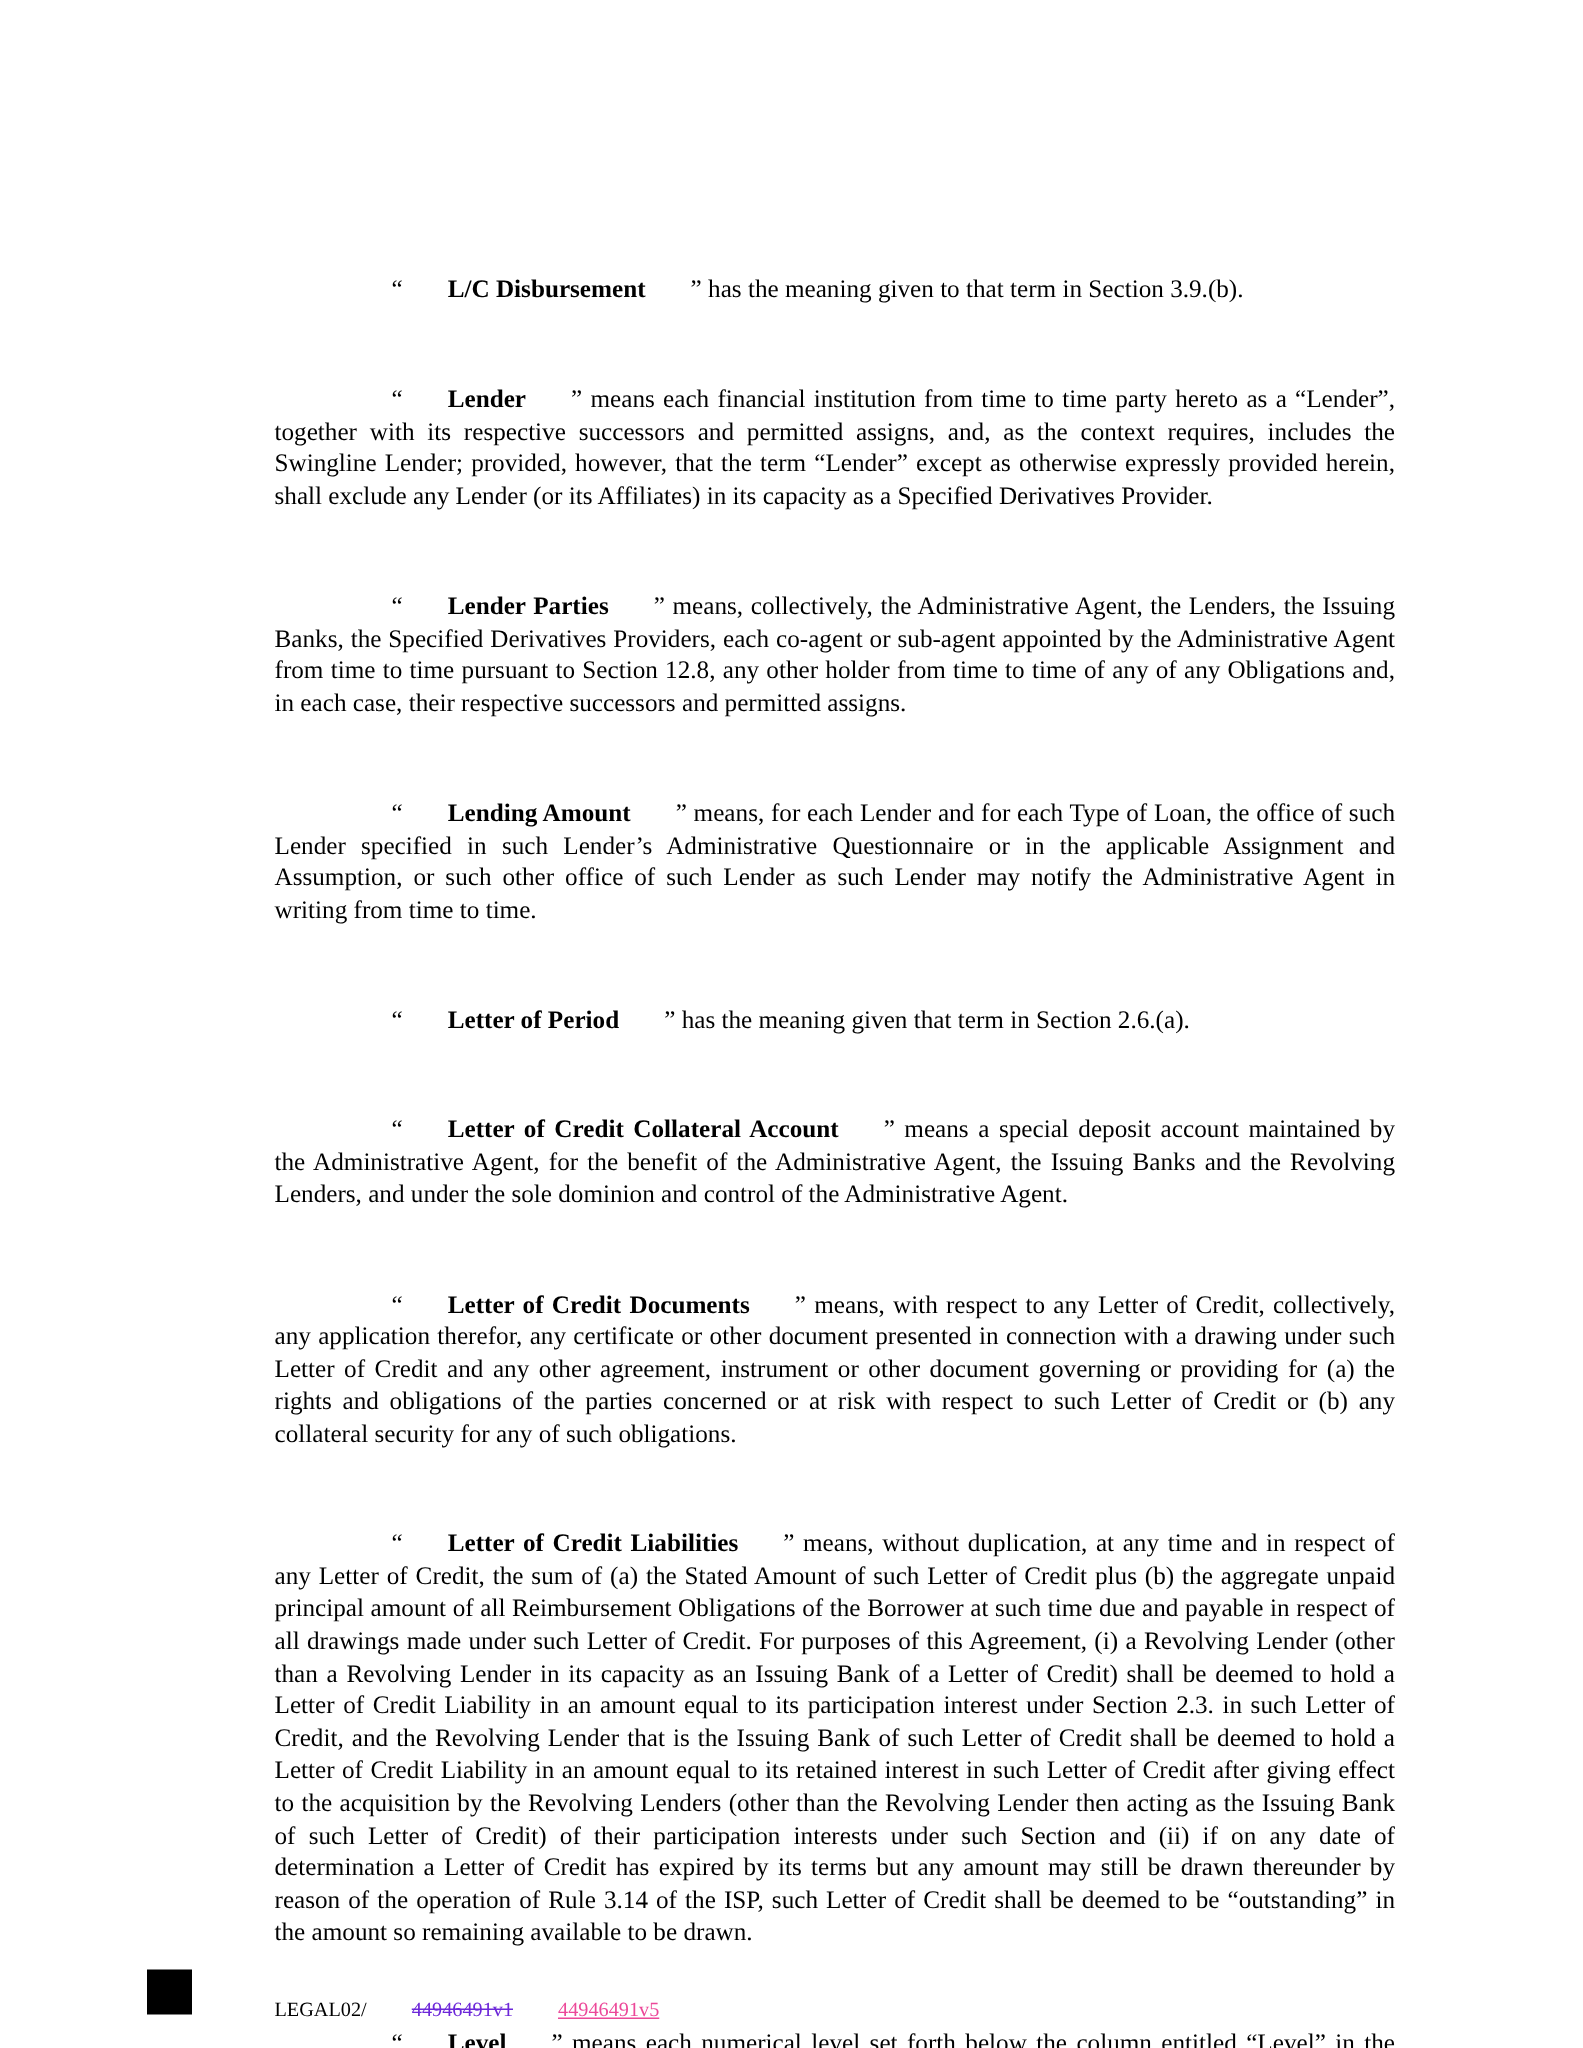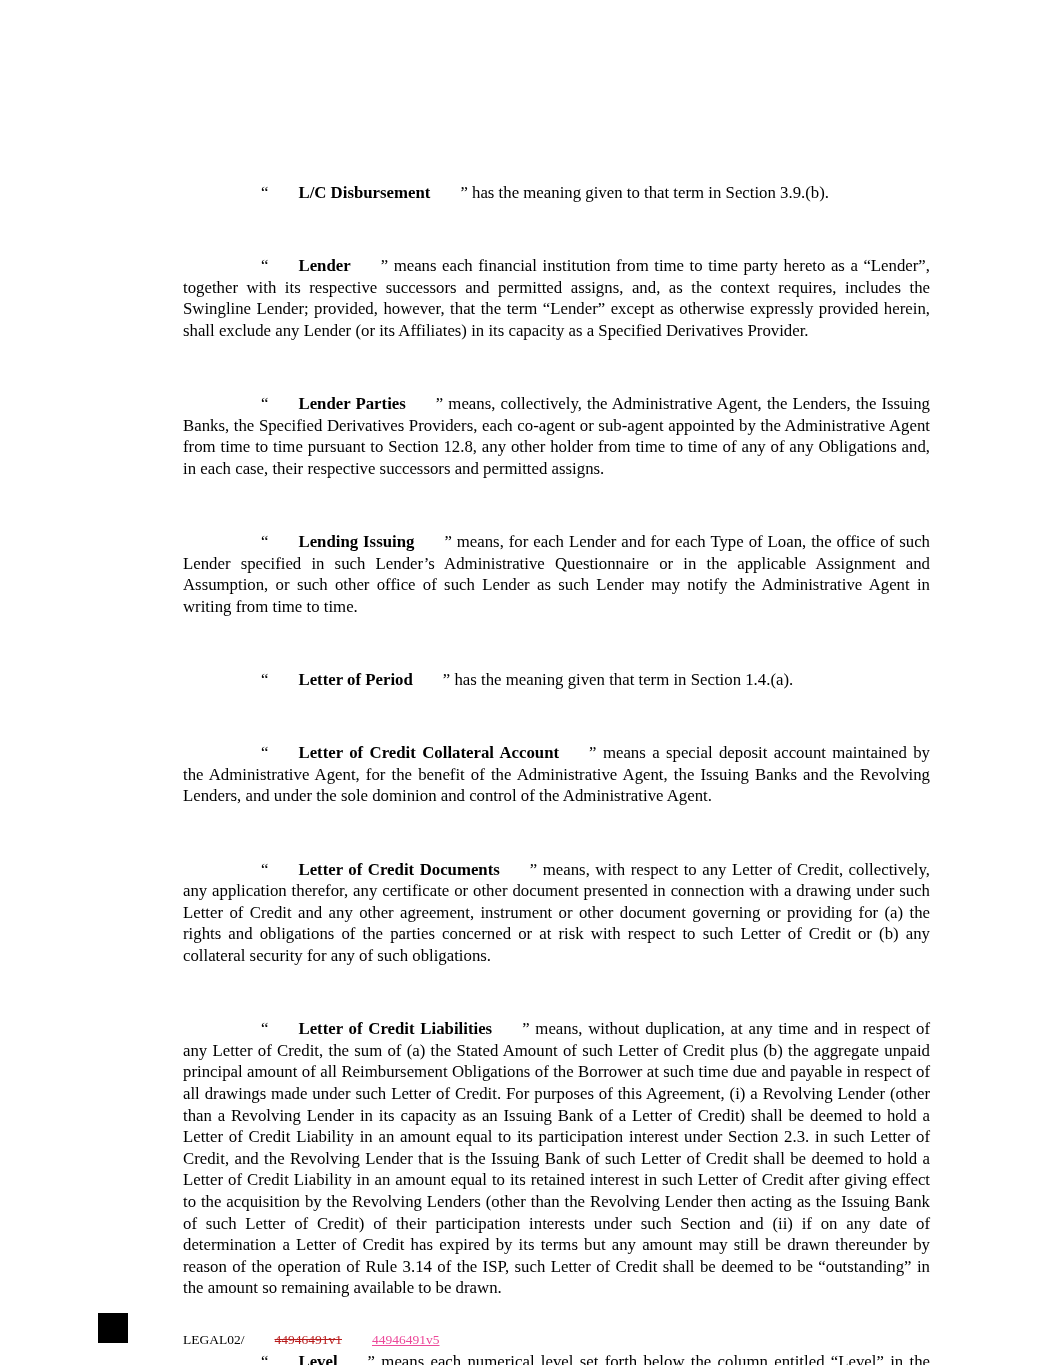--- a/index.html
+++ b/index.html
@@ -38,21 +38,21 @@
     font-family: Liberation Mono, monospace;
   }
   .doc-id {
     position: absolute;
     left: 123px;
     top: 1287px;
     font-size: 13.5px;
     white-space: nowrap;
   }
   .deleted {
-    color: #b91c1c;
+    color: #6d28d9;
     text-decoration: line-through;
   }
   .inserted {
     color: #ec4899;
     text-decoration: underline;
   }
   .change-bar {
     position: absolute;
     left: 68px;
     top: 1283px;
@@ -66,23 +66,23 @@
 
 <div class="page">
   <main class="content">
 
     <p class="para"><span>“</span><span class="term">L/C Disbursement</span><span>” has the meaning given to that term in Section 3.9.(b).</span></p>
 
     <p class="para"><span>“</span><span class="term">Lender</span><span>” means each financial institution from time to time party hereto as a “Lender”, together with its respective successors and permitted assigns, and, as the context requires, includes the Swingline Lender; provided, however, that the term “Lender” except as otherwise expressly provided herein, shall exclude any Lender (or its Affiliates) in its capacity as a Specified Derivatives Provider.</span></p>
 
     <p class="para"><span>“</span><span class="term">Lender Parties</span><span>” means, collectively, the Administrative Agent, the Lenders, the Issuing Banks, the Specified Derivatives Providers, each co-agent or sub-agent appointed by the Administrative Agent from time to time pursuant to Section 12.8, any other holder from time to time of any of any Obligations and, in each case, their respective successors and permitted assigns.</span></p>
 
-    <p class="para"><span>“</span><span class="term">Lending Issuing</span><span>” means, for each Lender and for each Type of Loan, the office of such Lender specified in such Lender’s Administrative Questionnaire or in the applicable Assignment and Assumption, or such other office of such Lender as such Lender may notify the Administrative Agent in writing from time to time.</span></p>
+    <p class="para"><span>“</span><span class="term">Lending Amount</span><span>” means, for each Lender and for each Type of Loan, the office of such Lender specified in such Lender’s Administrative Questionnaire or in the applicable Assignment and Assumption, or such other office of such Lender as such Lender may notify the Administrative Agent in writing from time to time.</span></p>
 
-    <p class="para"><span>“</span><span class="term">Letter of Period</span><span>” has the meaning given that term in Section 1.4.(a).</span></p>
+    <p class="para"><span>“</span><span class="term">Letter of Period</span><span>” has the meaning given that term in Section 2.6.(a).</span></p>
 
     <p class="para"><span>“</span><span class="term">Letter of Credit Collateral Account</span><span>” means a special deposit account maintained by the Administrative Agent, for the benefit of the Administrative Agent, the Issuing Banks and the Revolving Lenders, and under the sole dominion and control of the Administrative Agent.</span></p>
 
     <p class="para"><span>“</span><span class="term">Letter of Credit Documents</span><span>” means, with respect to any Letter of Credit, collectively, any application therefor, any certificate or other document presented in connection with a drawing under such Letter of Credit and any other agreement, instrument or other document governing or providing for (a) the rights and obligations of the parties concerned or at risk with respect to such Letter of Credit or (b) any collateral security for any of such obligations.</span></p>
 
     <p class="para"><span>“</span><span class="term">Letter of Credit Liabilities</span><span>” means, without duplication, at any time and in respect of any Letter of Credit, the sum of (a) the Stated Amount of such Letter of Credit plus (b) the aggregate unpaid principal amount of all Reimbursement Obligations of the Borrower at such time due and payable in respect of all drawings made under such Letter of Credit.  For purposes of this Agreement, (i) a Revolving Lender (other than a Revolving Lender in its capacity as an Issuing Bank of a Letter of Credit) shall be deemed to hold a Letter of Credit Liability in an amount equal to its participation interest under Section 2.3. in such Letter of Credit, and the Revolving Lender that is the Issuing Bank of such Letter of Credit shall be deemed to hold a Letter of Credit Liability in an amount equal to its retained interest in such Letter of Credit after giving effect to the acquisition by the Revolving Lenders (other than the Revolving Lender then acting as the Issuing Bank of such Letter of Credit) of their participation interests under such Section and (ii) if on any date of determination a Letter of Credit has expired by its terms but any amount may still be drawn thereunder by reason of the operation of Rule 3.14 of the ISP, such Letter of Credit shall be deemed to be “outstanding” in the amount so remaining available to be drawn.</span></p>
 
     <p class="para"><span>“</span><span class="term">Level</span><span>” means each numerical level set forth below the column entitled “Level” in the definition of “Applicable Margin”.</span></p>
 
 

